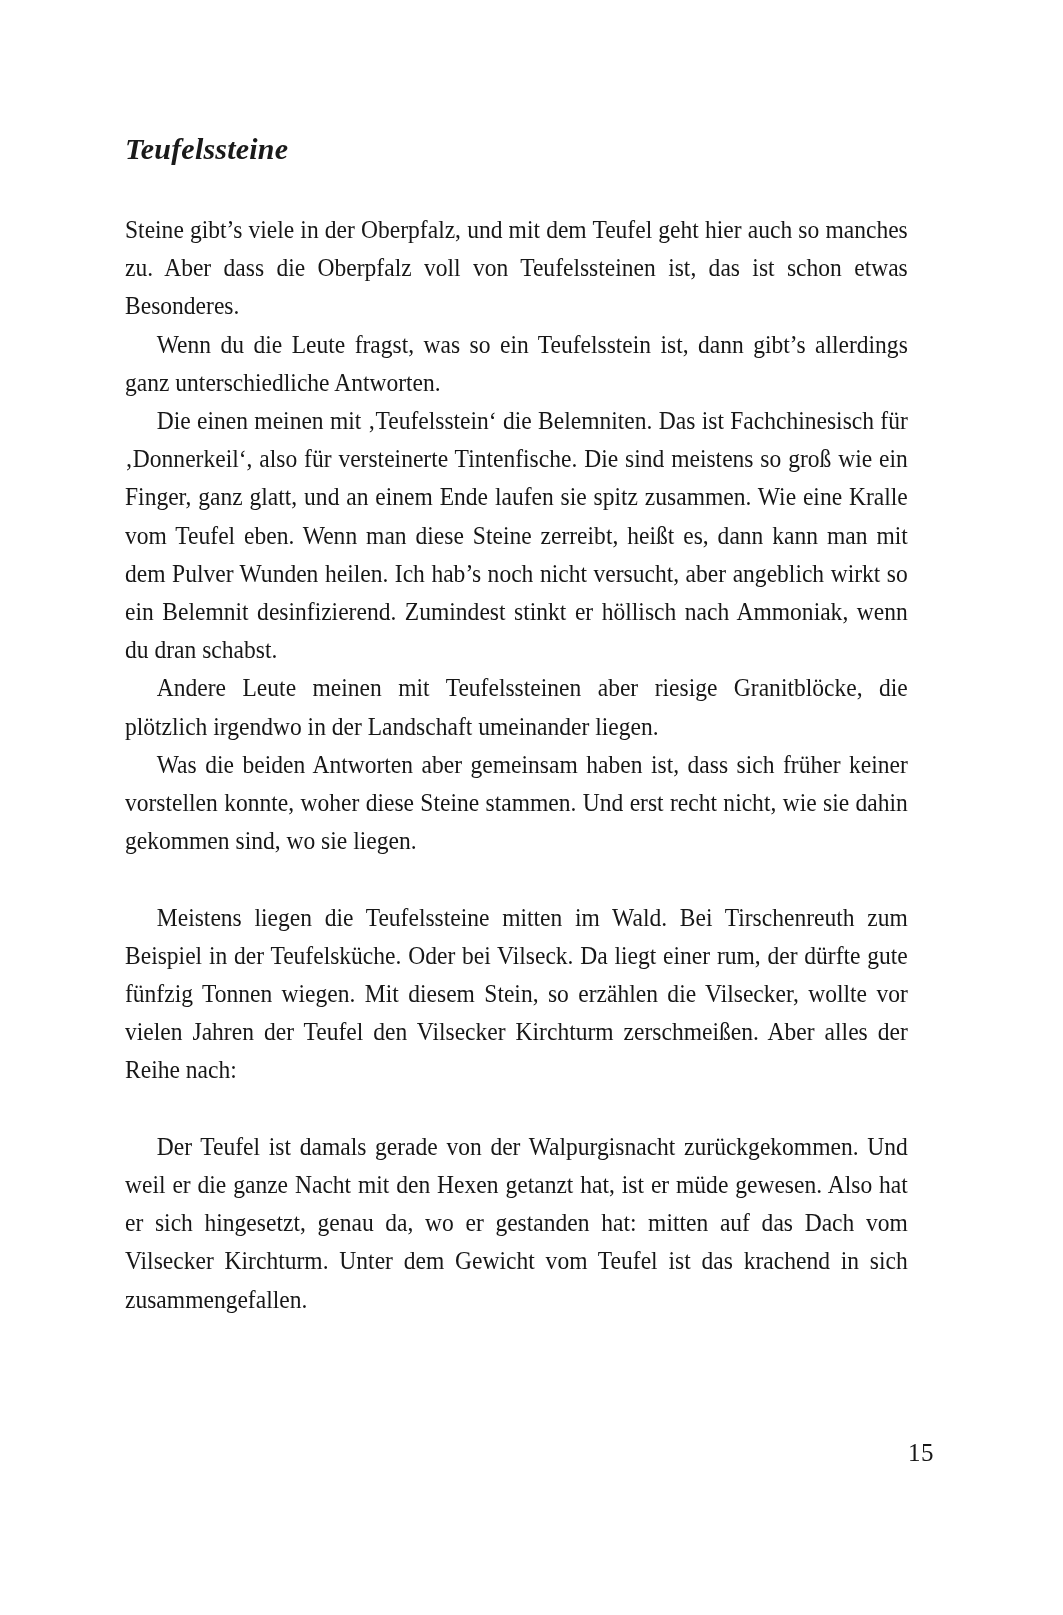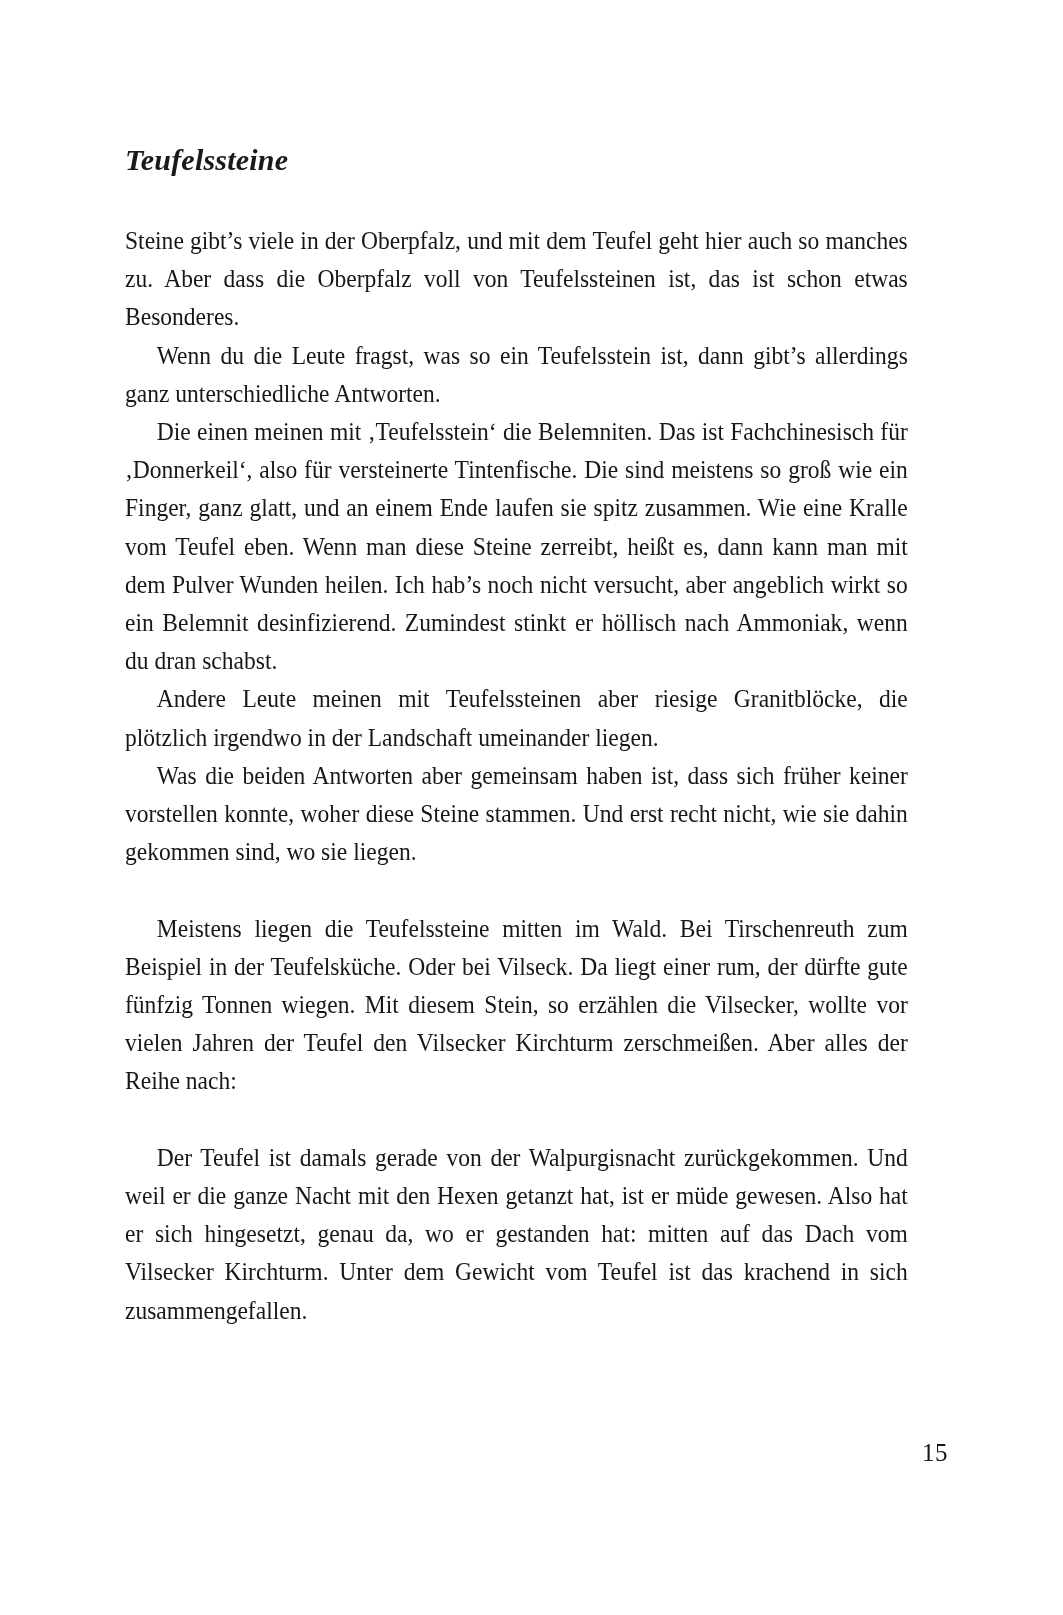--- a/index.html
+++ b/index.html
@@ -22,21 +22,21 @@
     top: 128px;
     width: 783px;
   }
   .chapter-title {
     font-family: "Liberation Serif", "DejaVu Serif", serif;
     font-weight: bold;
     font-style: italic;
     font-size: 30px;
     line-height: 1.1;
     color: #1a1a1a;
-    margin: 15px 0 46px 0;
+    margin: 4px 0 46px 0;
     letter-spacing: 0.2px;
   }
   .body-text {
     font-family: "Liberation Serif", "DejaVu Serif", serif;
     font-size: 24.4px;
     line-height: 38.2px;
     color: #171717;
     text-align: justify;
     text-justify: inter-word;
     hyphens: manual;
@@ -51,21 +51,21 @@
     text-indent: 0;
   }
   .body-text p.indented {
     text-indent: 1.35em;
   }
   .body-text p.gap-before {
     margin-top: 38.2px;
   }
   .page-number {
     position: absolute;
-    right: 115px;
+    right: 129px;
     bottom: 148px;
     font-family: "Liberation Serif", "DejaVu Serif", serif;
     font-size: 25px;
     color: #171717;
     letter-spacing: 0.5px;
   }
 </style>
 </head>
 <body>
 

